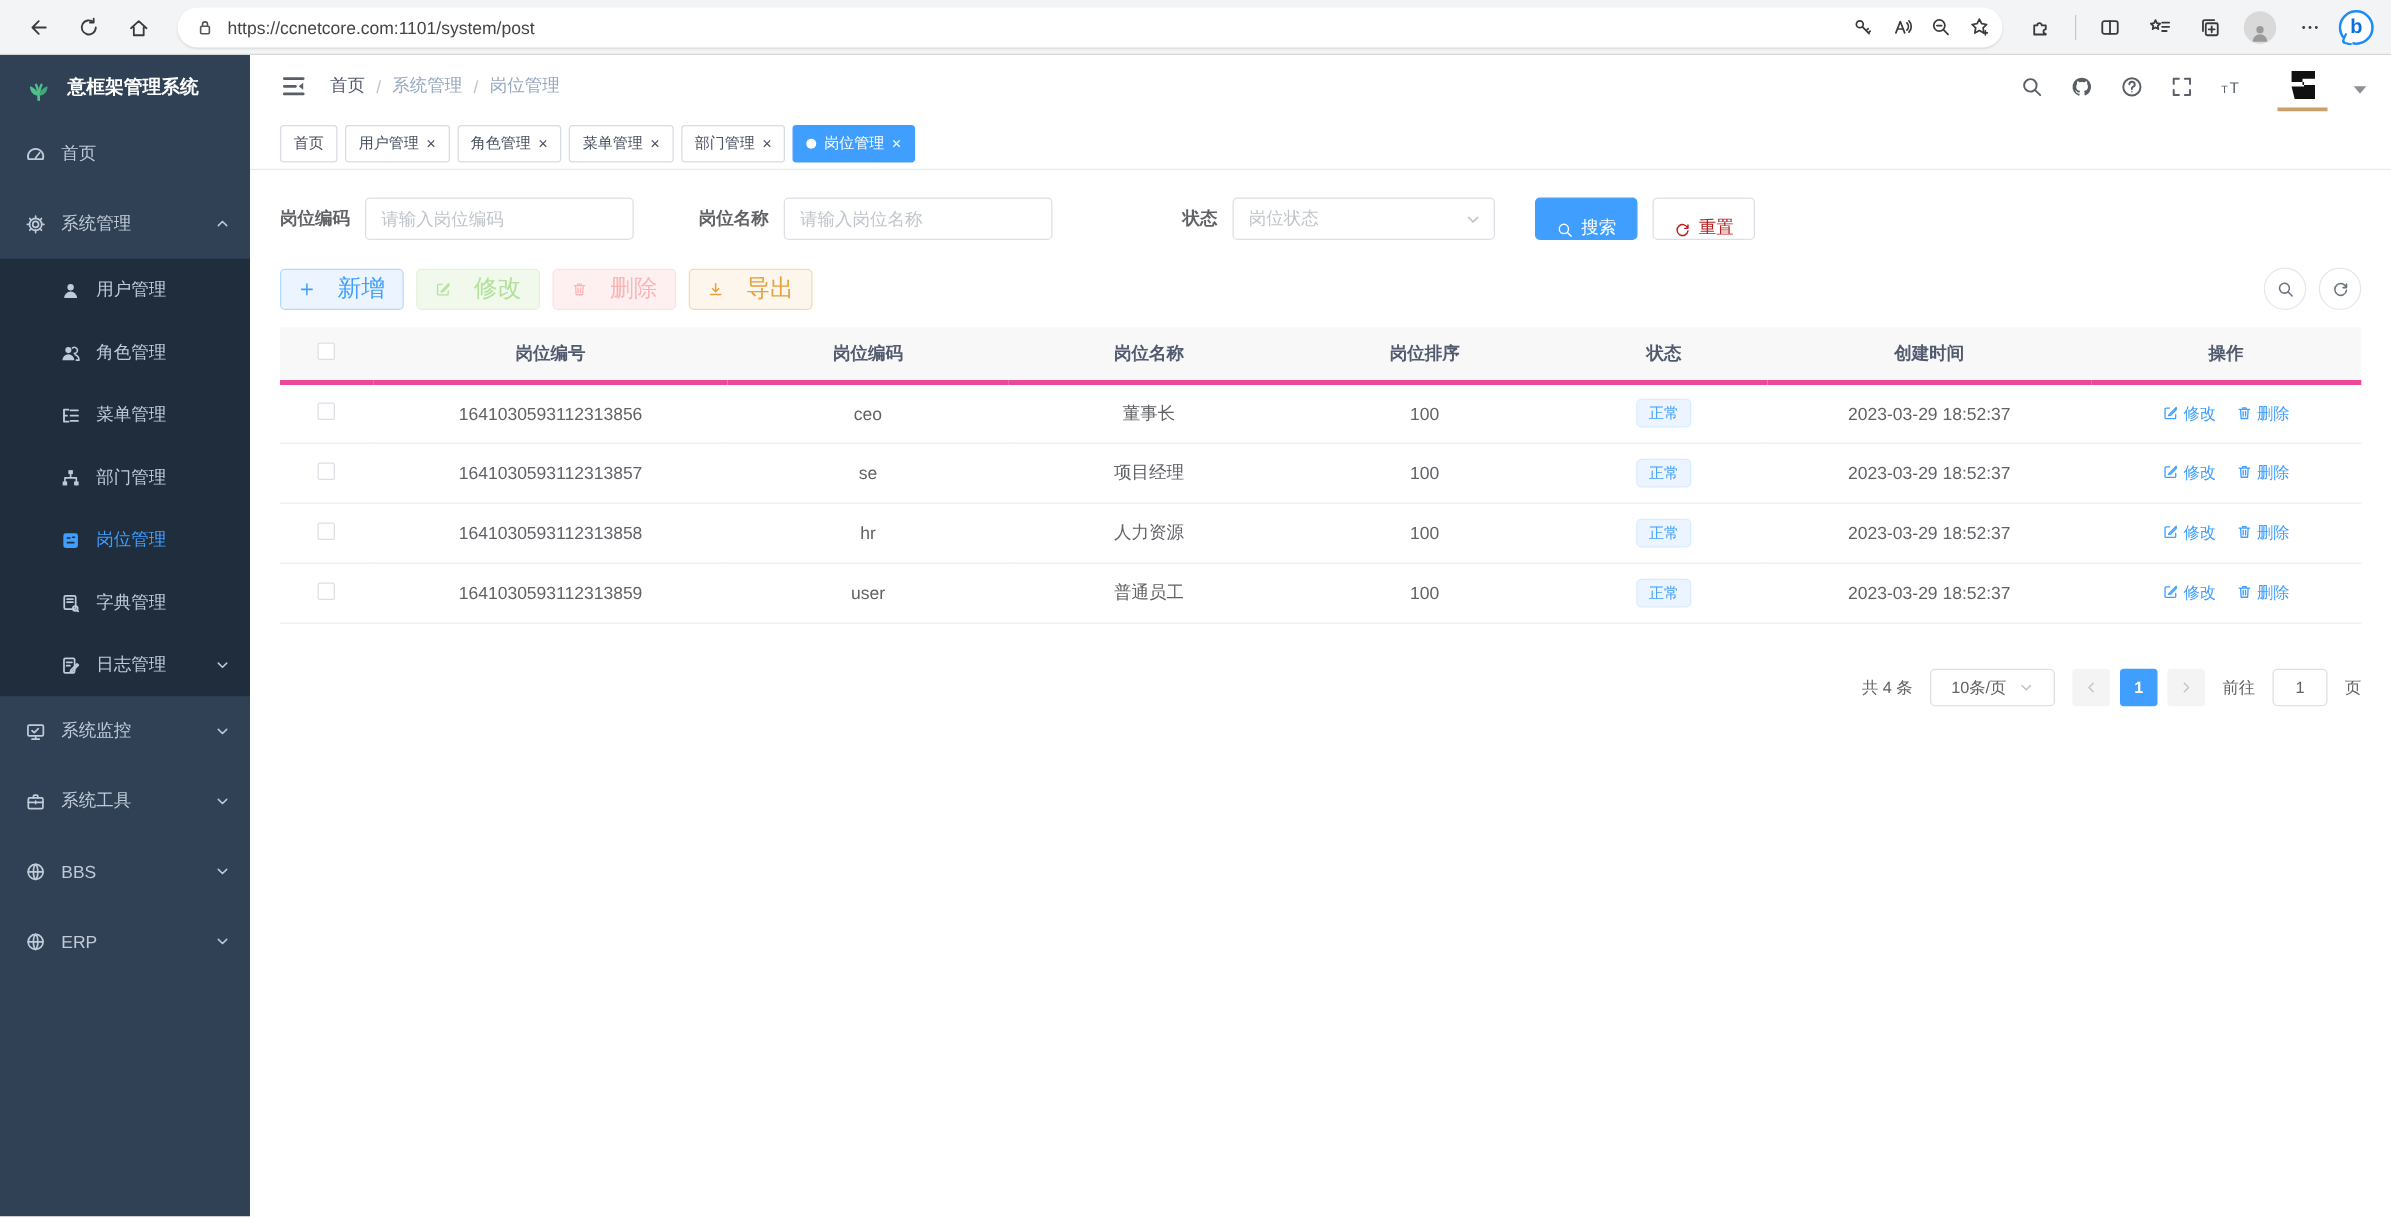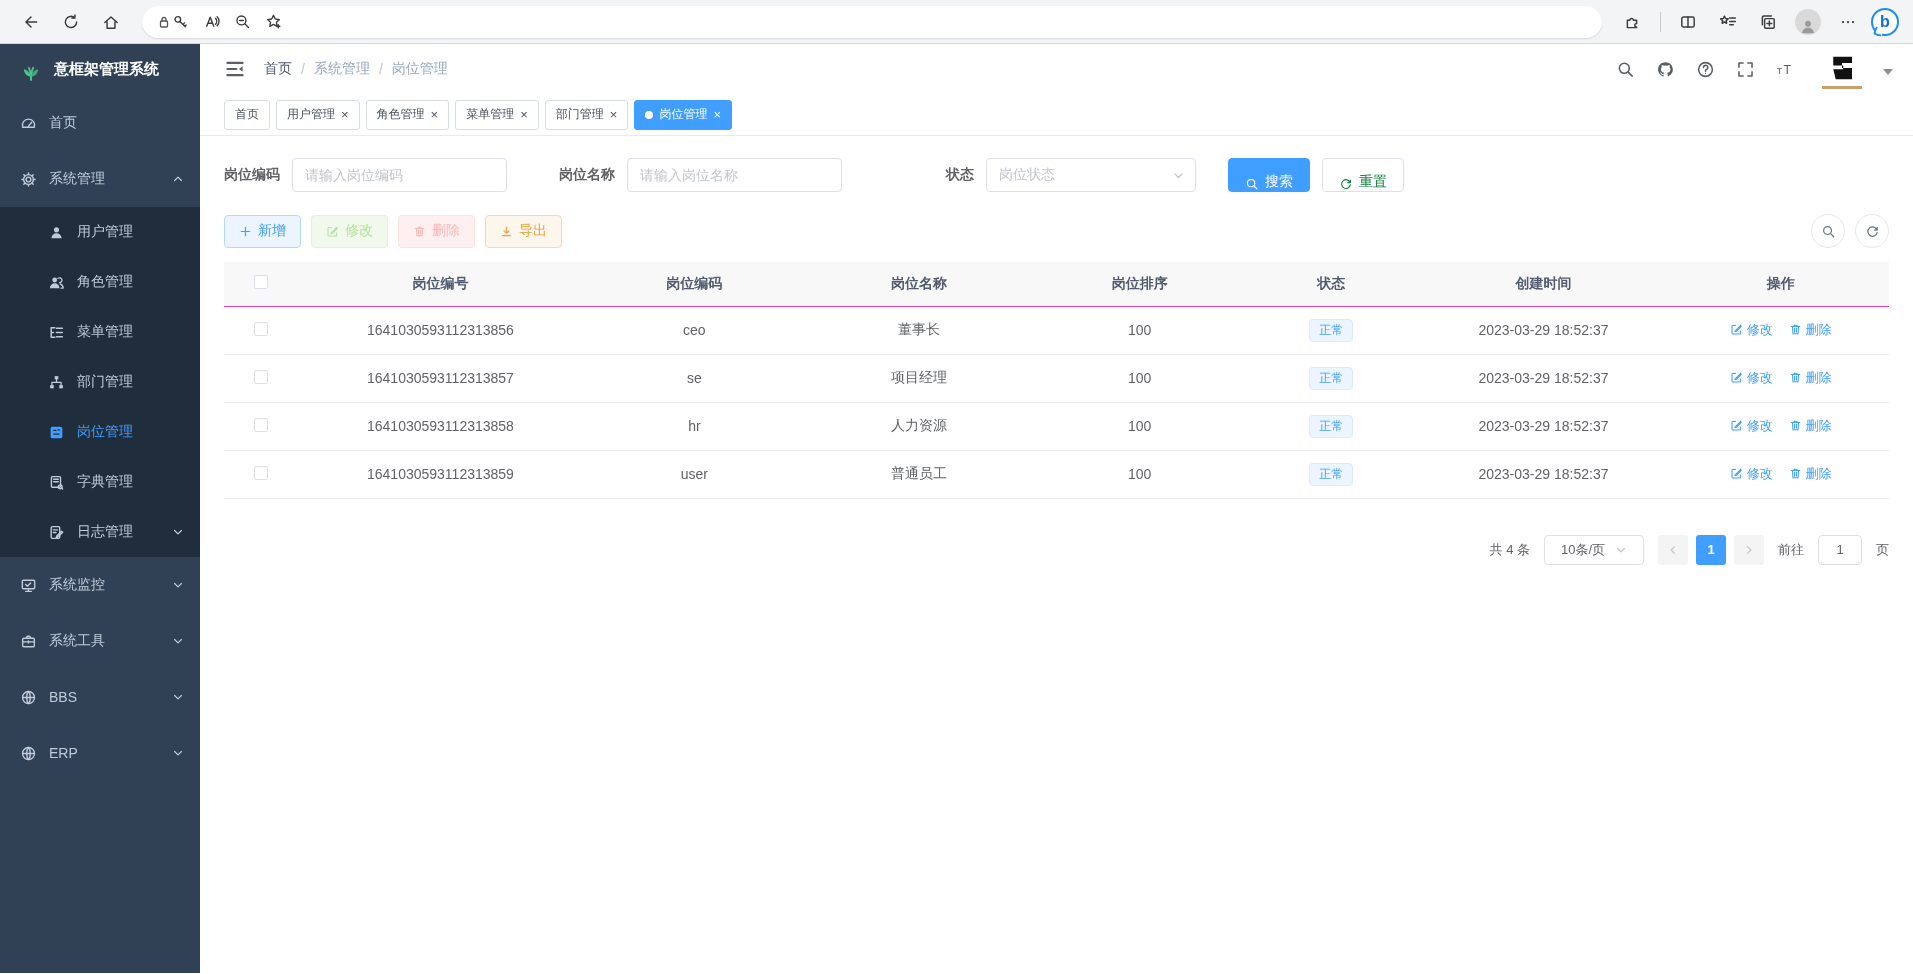--- a/index.html
+++ b/index.html
@@ -68,37 +68,37 @@
   .flabel { font-weight:bold; color:#606266; margin-right:12px; white-space:nowrap; }
   .fin { height:34px; border:1px solid #dcdfe6; border-radius:4px; padding:0 12px; font-size:14px; color:#606266; font-family:inherit; }
   .fin::placeholder { color:#c0c4cc; }
   .fsel { width:210px; height:34px; border:1px solid #dcdfe6; border-radius:4px; display:flex; align-items:center; padding:0 10px 0 12px; color:#c0c4cc; cursor:pointer;font-family:Liberation Serif, serif; }
   .fsel .ph { flex:1; }
   .fsel svg { width:13px; height:13px; color:#c0c4cc; }
   .gap32 { width:32px; } .gap52 { width:52px; }
   .btn { height:34px; border-radius:4px; font-size:14px; display:inline-flex; align-items:flex-end; gap:6px; padding:0 16px; cursor:pointer; border:1px solid transparent; font-family:inherit; }
   .btn svg { width:14px; height:14px; }
   .btn-primary { background:#409eff; border-color:#409eff; color:#fff; }
-  .btn-plain { background:#fff; border-color:#dcdfe6; color:#15803d; }
+  .btn-plain { background:#fff; border-color:#dcdfe6; color:#b91c1c; }
 
   
   .toolbar { margin-top:22px; display:flex; align-items:center; }
-  .sbtn { height:33px; border-radius:4px; font-size:14px; display:inline-flex; align-items:center; gap:6px; padding:0 14px; cursor:pointer; border:1px solid; margin-right:10px; font-family:inherit; }
+  .sbtn { height:33px; border-radius:4px; font-size:19px; display:inline-flex; align-items:center; gap:18px; padding:0 14px; cursor:pointer; border:1px solid; margin-right:10px; font-family:inherit; }
   .sbtn svg { width:13px; height:13px; }
   .b-blue { color:#409eff; background:#ecf5ff; border-color:#b3d8ff; }
   .b-green { color:#b3e19d; background:#f0f9eb; border-color:#e1f3d8; cursor:not-allowed; }
   .b-red { color:#fab6b6; background:#fef0f0; border-color:#fde2e2; cursor:not-allowed; }
   .b-orange { color:#e6a23c; background:#fdf6ec; border-color:#f5dab1; }
   .tool-right { margin-left:auto; display:flex; gap:10px; }
   .circ { width:34px; height:34px; border-radius:50%; border:1px solid #e4e7ed; background:#fff; display:flex; align-items:center; justify-content:center; color:#6b7280; cursor:pointer; }
   .circ svg { width:15px; height:15px; }
 
   
   table { width:100%; border-collapse:collapse; margin-top:14px; table-layout:fixed; }
-  thead th { background:#f8f8f9; height:44px; font-size:14px; color:#515a6e; font-weight:bold; text-align:center; border-bottom:1px solid #ec4899; }
+  thead th { background:#f8f8f9; height:44px; font-size:14px; color:#515a6e; font-weight:bold; text-align:center; border-bottom:4px solid #ec4899;font-family:Liberation Serif, serif; }
   tbody td { height:48px; font-size:14px; color:#606266; text-align:center; border-bottom:1px solid #ebeef5; }
   .cb { width:14px; height:14px; border:1px solid #dcdfe6; border-radius:2px; background:#fff; display:inline-block; cursor:pointer; }
   .badge { display:inline-block; font-size:12px; color:#409eff; background:#ecf5ff; border:1px solid #d9ecff; border-radius:4px; padding:2px 9px; }
   .alink { color:#409eff; font-size:13px; display:inline-flex; align-items:center; gap:4px; cursor:pointer; }
   .alink svg { width:13px; height:13px; }
   .alink + .alink { margin-left:12px; }
 
   
   .pager { margin-top:36px; display:flex; align-items:center; justify-content:flex-end; gap:14px; font-size:13px; color:#606266; padding-right:0; }
   .psel { width:100px; height:30px; border:1px solid #dcdfe6; border-radius:4px; display:flex; align-items:center; justify-content:center; gap:10px; color:#606266; cursor:pointer; }
@@ -280,20 +280,21 @@
     </div>
   <div class="bicon">
       <svg class="ic">
         <use href="#i-home"></use>
       </svg>
     </div>
   <div class="urlpill">
     <svg class="ic" style="width:16px;height:16px;color:#555">
         <use href="#i-lock"></use>
       </svg>
+    <span class="url">https://ccnetcore.com:1101/system/post</span>
     <div class="pill-icons">
       <span>
           <svg class="ic" style="width:17px;height:17px">
             <use href="#i-key"></use>
           </svg>
         </span>
       <span>
           <svg class="ic" style="width:17px;height:17px">
             <use href="#i-aloud"></use>
           </svg>

